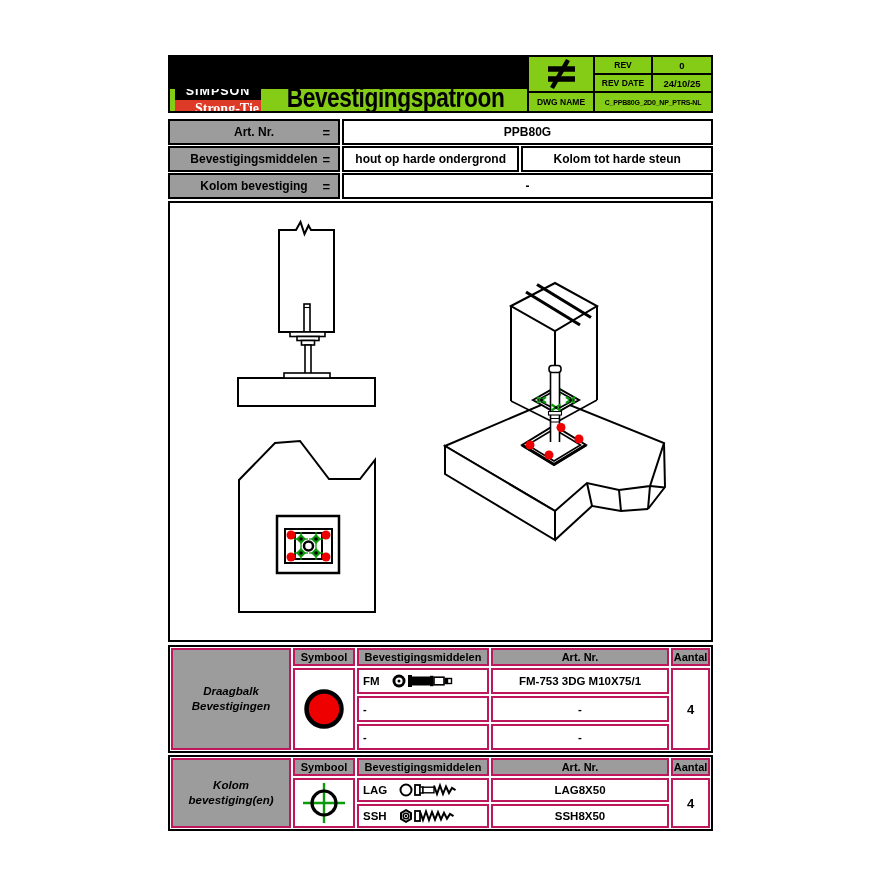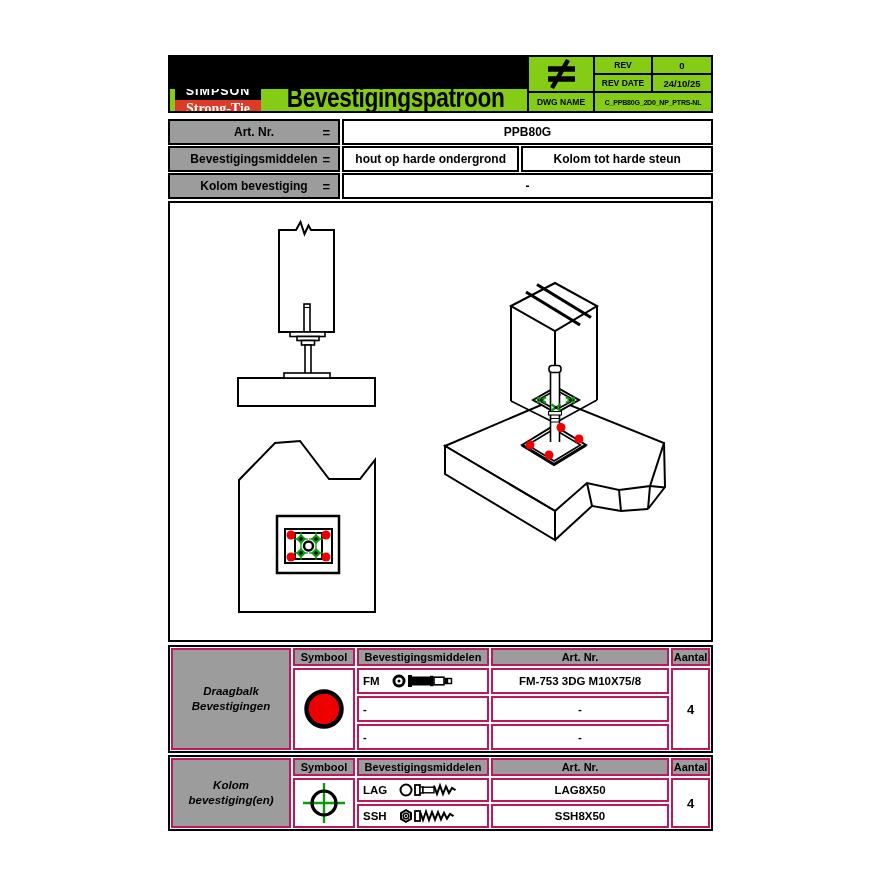--- a/index.html
+++ b/index.html
@@ -15,21 +15,21 @@
   .h-sym{grid-row:1/3;grid-column:2;}
   .h-dwgl{grid-row:3;grid-column:2;}
   .h-dwgv{grid-row:3;grid-column:3/5;}
   .rev-lab,.h-dwgl{font-size:8.5px;font-weight:700;}
   .rev-val{font-size:9.5px;font-weight:700;}
   .h-dwgv{font-size:7px;font-weight:700;letter-spacing:-.2px;}
   .logo{margin-left:5px;display:flex;flex-direction:column;align-items:stretch;width:86px;flex:none;}
   .logo-black{background:#000;color:#fff;font-weight:700;font-size:12.5px;letter-spacing:1px;
               text-align:center;padding:3px 2px 2px;}
   .logo-red{background:var(--logo-red,#dd3a27);color:#fff;font-family:"Liberation Serif",serif;
-            font-weight:700;font-size:14px;text-align:center;padding:1px 2px 2px;}
+            font-weight:700;font-size:14px;text-align:right;padding:1px 2px 2px;}
   .titlewrap{flex:1;display:flex;justify-content:center;}
   .title{font-size:27px;font-weight:700;letter-spacing:-.5px;transform:scaleX(.84);
          border-bottom:2.5px solid #000;padding:0 5px 2px;white-space:nowrap;}
 
   
   .info{margin-top:6px;}
   .irow{display:grid;grid-template-columns:172px 1fr;gap:2px;height:26px;margin-bottom:1px;}
   .irow.split{grid-template-columns:172px 1fr 1.08fr;}
   .icell{box-sizing:border-box;border:2px solid #000;display:flex;align-items:center;
          justify-content:center;font-size:12px;font-weight:700;background:#fff;}
@@ -260,21 +260,21 @@
             <circle cx="7" cy="8" r="3.6" fill="#fff"></circle>
             <circle cx="7" cy="8" r="1.5" fill="#000"></circle>
           <rect x="16" y="2" width="4" height="12" fill="#000"></rect>
           <rect x="20" y="3.5" width="18" height="9" fill="#000"></rect>
           <rect x="38" y="2.8" width="3.5" height="10.4" fill="#000"></rect>
           <rect x="42" y="4.2" width="10" height="7.6" fill="#fff" stroke="#000" stroke-width="1.6"></rect>
           <rect x="52.5" y="4.8" width="3" height="6.4" fill="#000"></rect>
           <rect x="55.5" y="5.5" width="4" height="5" fill="#fff" stroke="#000" stroke-width="1.4"></rect>
         </svg>
       </div>
-      <div class="fcell fart" style="grid-column:4;grid-row:2">FM-753 3DG M10X75/8</div>
+      <div class="fcell fart" style="grid-column:4;grid-row:2">FM-753 3DG M10X75/1</div>
 
       <div class="fcell ffast" style="grid-column:3;grid-row:3">-</div>
       <div class="fcell fart" style="grid-column:4;grid-row:3">-</div>
       <div class="fcell ffast" style="grid-column:3;grid-row:4">-</div>
       <div class="fcell fart" style="grid-column:4;grid-row:4">-</div>
 
       <div class="fcell faantal">4</div>
     </div>
 
     <div class="ftable ft2">

